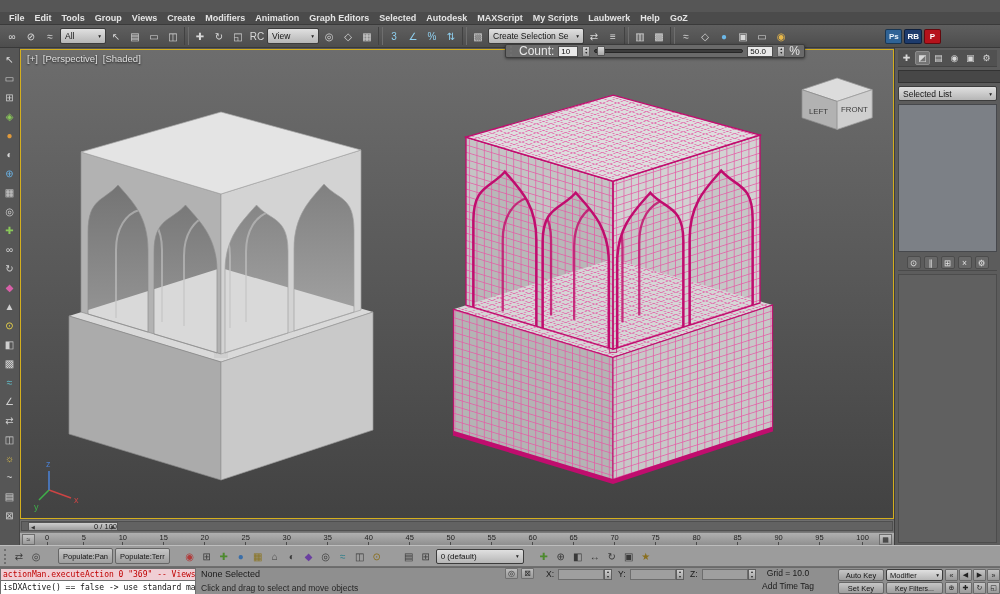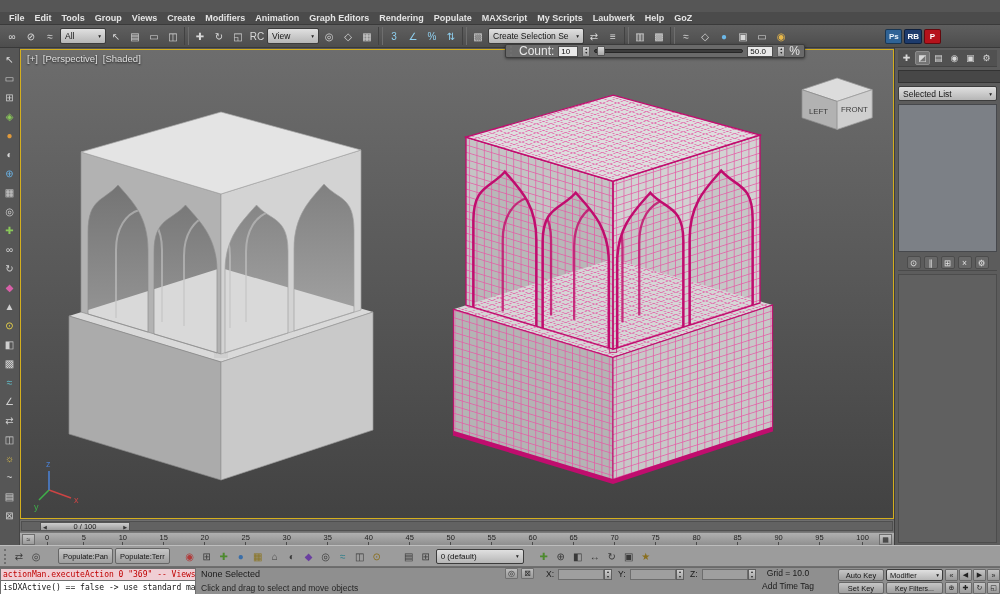--- a/index.html
+++ b/index.html
@@ -82,22 +82,22 @@
   .pstack { height:148px; background:#7c8086; border:1px solid #46484c; }
   .pstackbtns { display:flex; justify-content:center; gap:3px; padding:1px 0; border-bottom:1px solid #4a4a4a; }
   .sbtn { width:14px; height:13px; display:flex; align-items:center; justify-content:center; font-size:8.5px;
           color:#e0e0e0; background:#686868; border:1px solid #4c4c4c; border-radius:2px; }
   .prollout { flex:1; background:#606060; border:1px solid #4c4c4c; }
 
   
   #timeslider { position:absolute; left:20px; top:519px; width:874px; height:13px; background:#6f6f6f;
                 border-top:1px solid #5a5a5a; padding:1px; }
   .ttrack { width:100%; height:100%; background:#626262; border:1px solid #4f4f4f; position:relative; }
-  .tshandle { position:absolute; left:18px; top:0; width:90px; height:9px; background:linear-gradient(#cdcdcd,#9d9d9d);
-              border:1px solid #555; display:flex; align-items:center; justify-content:center;
+  .tshandle { position:absolute; left:6px; top:0; width:90px; height:9px; background:linear-gradient(#cdcdcd,#9d9d9d);
+              border:1px solid #555; display:flex; align-items:center; justify-content:flex-end;
               font-size:7.5px; color:#1a1a1a; }
   .tshandle::before { content:"◀"; font-size:5px; color:#333; position:absolute; left:2px; }
   .tshandle::after  { content:"▶"; font-size:5px; color:#333; position:absolute; right:2px; }
 
   #trackbar { position:absolute; left:20px; top:532px; width:874px; height:13px;
               background:linear-gradient(#b0b0b0,#8f8f8f); border-top:1px solid #7a7a7a;
               display:flex; align-items:stretch; gap:2px; padding:0 2px; }
   .tbbtn { width:13px; height:11px; margin-top:1px; display:flex; align-items:center; justify-content:center;
            font-size:7px; color:#222; background:linear-gradient(#c4c4c4,#9a9a9a); border:1px solid #6e6e6e; }
   .ticks { flex:1; display:flex; justify-content:space-between; align-items:flex-start; padding:0 8px; }
@@ -149,22 +149,22 @@
   <div id="menubar">
       <span class="menu-item">File</span>
       <span class="menu-item">Edit</span>
       <span class="menu-item">Tools</span>
       <span class="menu-item">Group</span>
       <span class="menu-item">Views</span>
       <span class="menu-item">Create</span>
       <span class="menu-item">Modifiers</span>
       <span class="menu-item">Animation</span>
       <span class="menu-item">Graph Editors</span>
-      <span class="menu-item">Rendering</span>
-      <span class="menu-item">Populate</span>
+      <span class="menu-item">Selected</span>
+      <span class="menu-item">Autodesk</span>
       <span class="menu-item">MAXScript</span>
       <span class="menu-item">My Scripts</span>
       <span class="menu-item">Laubwerk</span>
       <span class="menu-item">Help</span>
       <span class="menu-item">GoZ</span>
     </div>
 
   <div id="maintoolbar">
     <div class="tb-list">
         <span class="ticon">∞</span>

